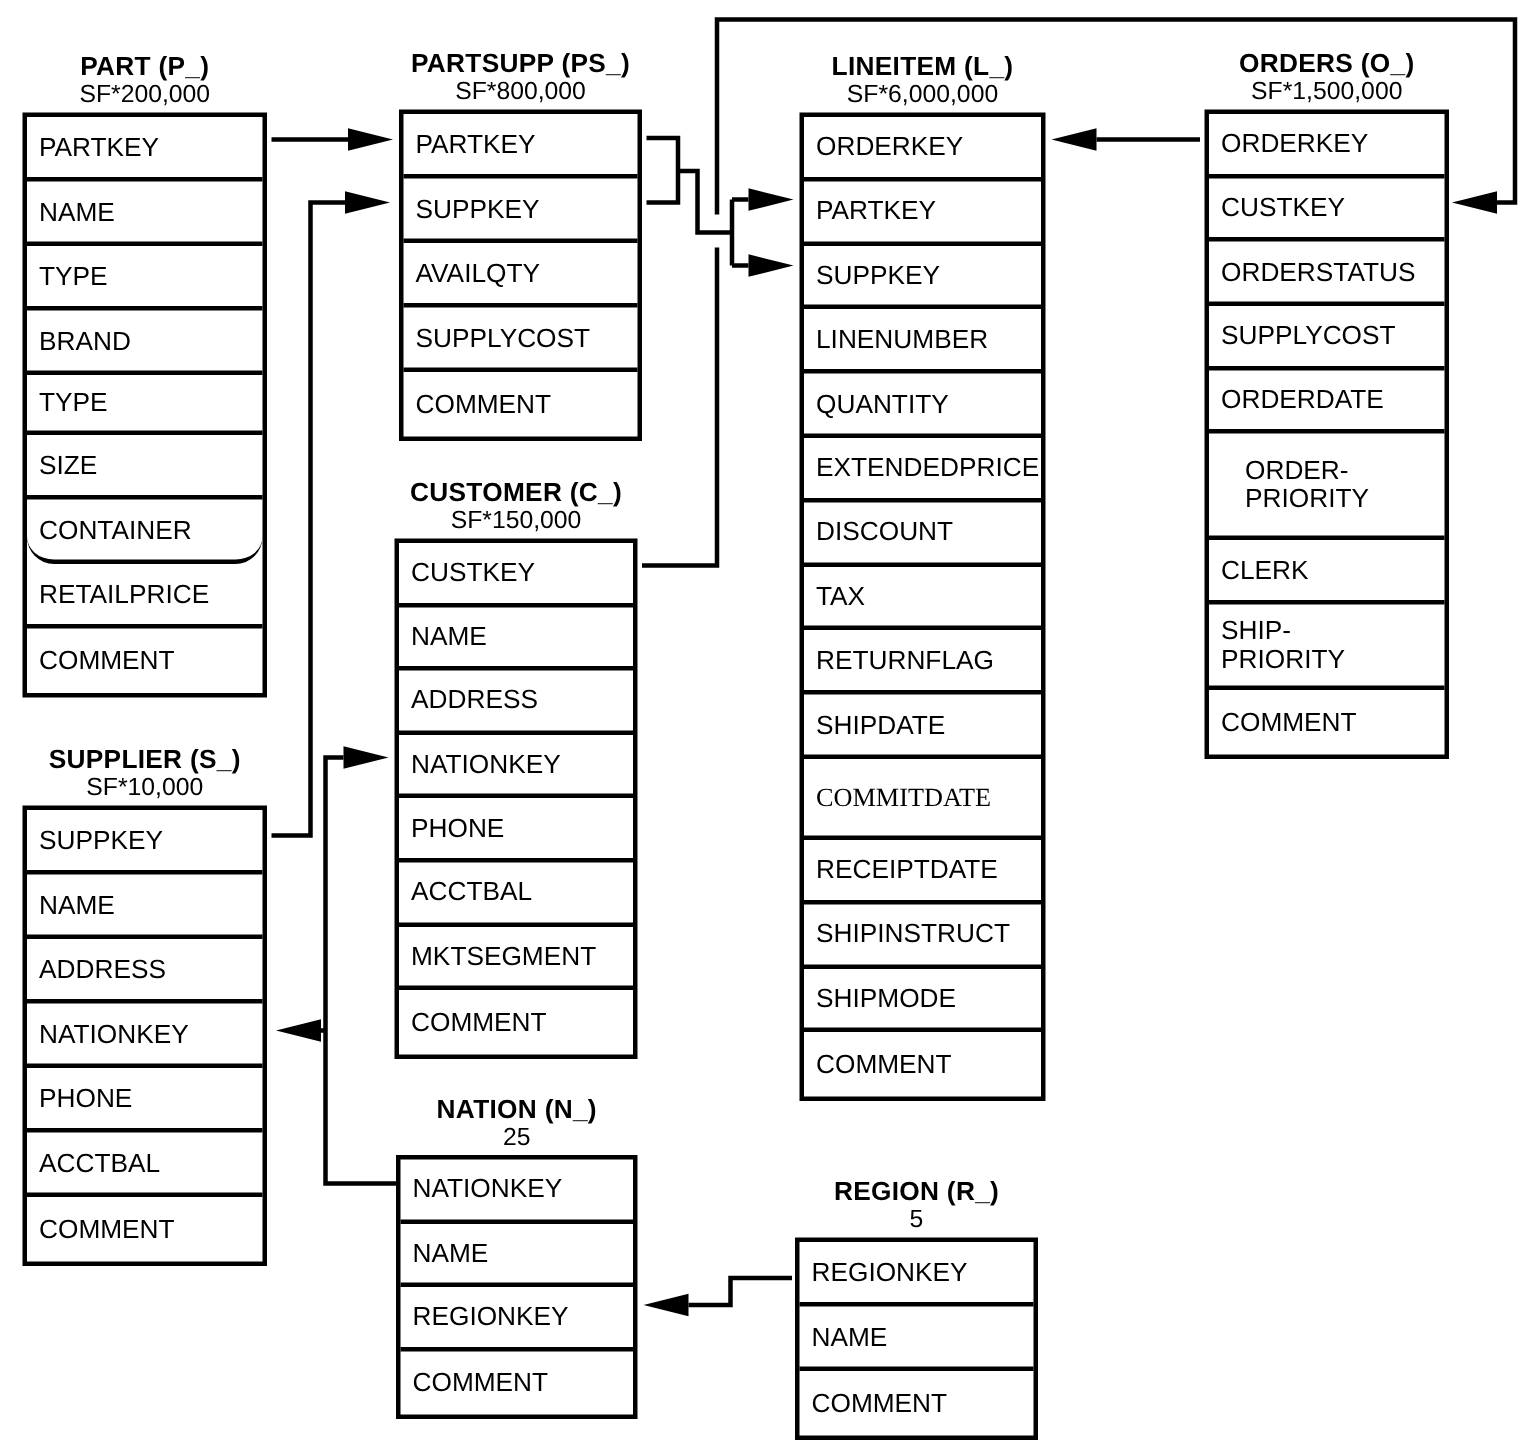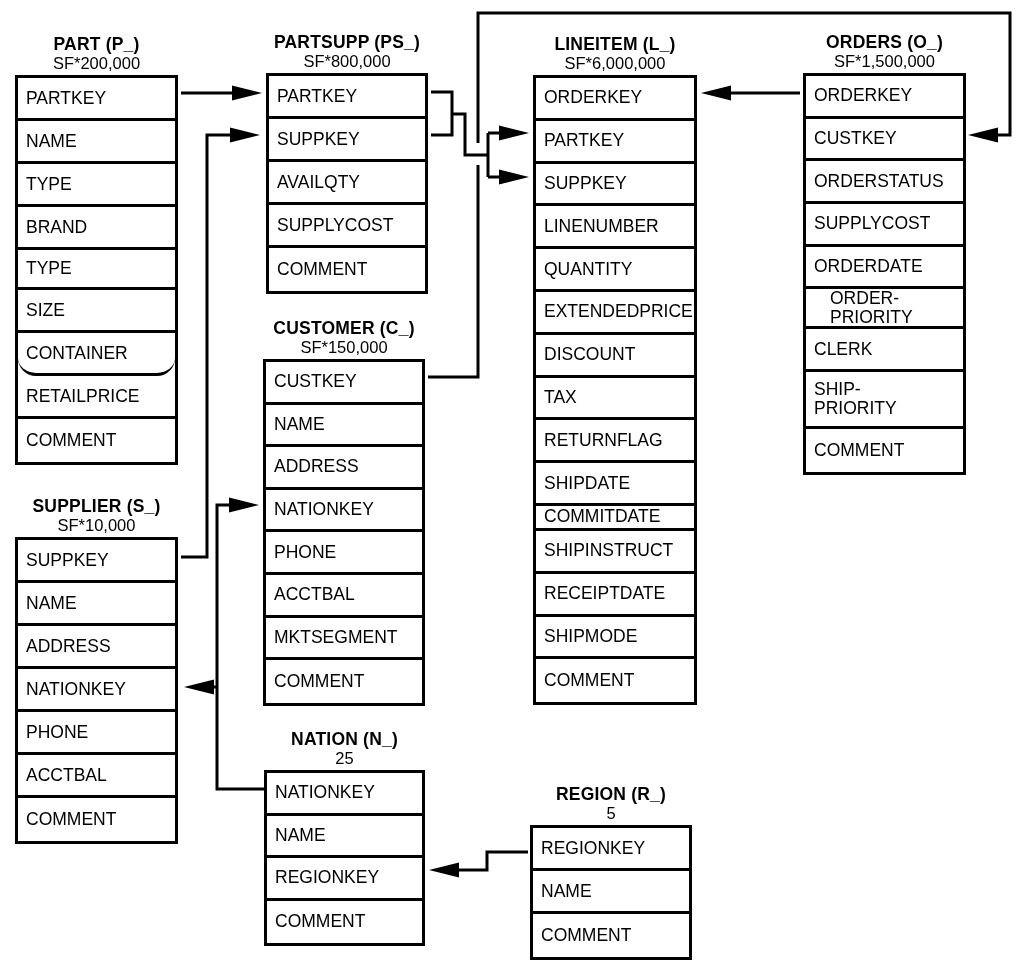--- a/index.html
+++ b/index.html
@@ -93,37 +93,37 @@
           <div class="t-row" style="height: 42.8px;">ORDERKEY</div>
           <div class="t-row" style="height: 42.8px;">PARTKEY</div>
           <div class="t-row" style="height: 42.8px;">SUPPKEY</div>
           <div class="t-row" style="height: 42.8px;">LINENUMBER</div>
           <div class="t-row" style="height: 42.8px;">QUANTITY</div>
           <div class="t-row" style="height: 42.8px;">EXTENDEDPRICE</div>
           <div class="t-row" style="height: 42.8px;">DISCOUNT</div>
           <div class="t-row" style="height: 42.8px;">TAX</div>
           <div class="t-row" style="height: 42.8px;">RETURNFLAG</div>
           <div class="t-row" style="height: 42.8px;">SHIPDATE</div>
-          <div class="t-row" style="height: 25px;">COMMITDATE</div>
+          <div class="t-row" style="height: 54px; font-family: Liberation Serif, serif;">COMMITDATE</div>
+          <div class="t-row" style="height: 42.8px;">RECEIPTDATE</div>
           <div class="t-row" style="height: 42.8px;">SHIPINSTRUCT</div>
-          <div class="t-row" style="height: 42.8px;">RECEIPTDATE</div>
           <div class="t-row" style="height: 42.8px;">SHIPMODE</div>
           <div class="t-row" style="height: 42.8px;">COMMENT</div>
         </div>
       </div>
       <div class="table-wrap" style="left: 783px; top: 32px; width: 203px;">
         <div class="t-title">ORDERS (O_)</div>
         <div class="t-scale">SF*1,500,000</div>
         <div class="t-box" style="width: 163px;">
           <div class="t-row" style="height: 42.7px;">ORDERKEY</div>
           <div class="t-row" style="height: 42.7px;">CUSTKEY</div>
           <div class="t-row" style="height: 42.7px;">ORDERSTATUS</div>
           <div class="t-row" style="height: 42.7px;">SUPPLYCOST</div>
           <div class="t-row" style="height: 42.7px;">ORDERDATE</div>
-          <div class="t-row" style="height: 40px; padding-left: 24px;">ORDER-
+          <div class="t-row" style="height: 71px; padding-left: 24px;">ORDER-
 PRIORITY</div>
           <div class="t-row" style="height: 42.7px;">CLERK</div>
           <div class="t-row" style="height: 57px;">SHIP-
 PRIORITY</div>
           <div class="t-row" style="height: 42.7px;">COMMENT</div>
         </div>
       </div>
       <div class="table-wrap" style="left: -5px; top: 496px; width: 203px;">
         <div class="t-title">SUPPLIER (S_)</div>
         <div class="t-scale">SF*10,000</div>

